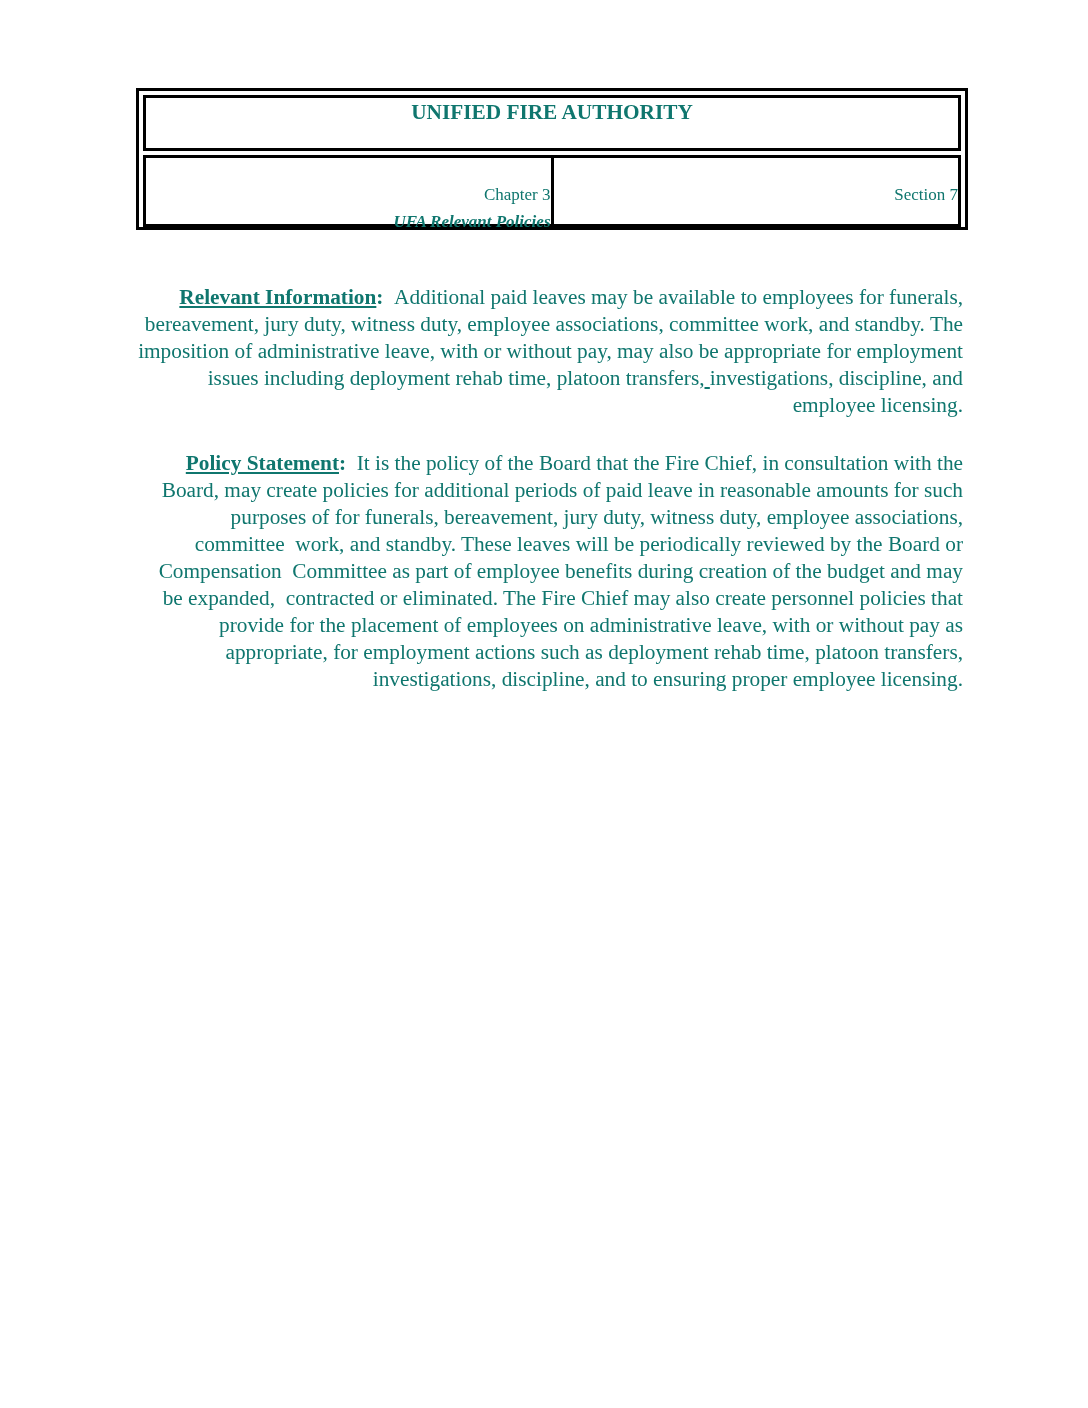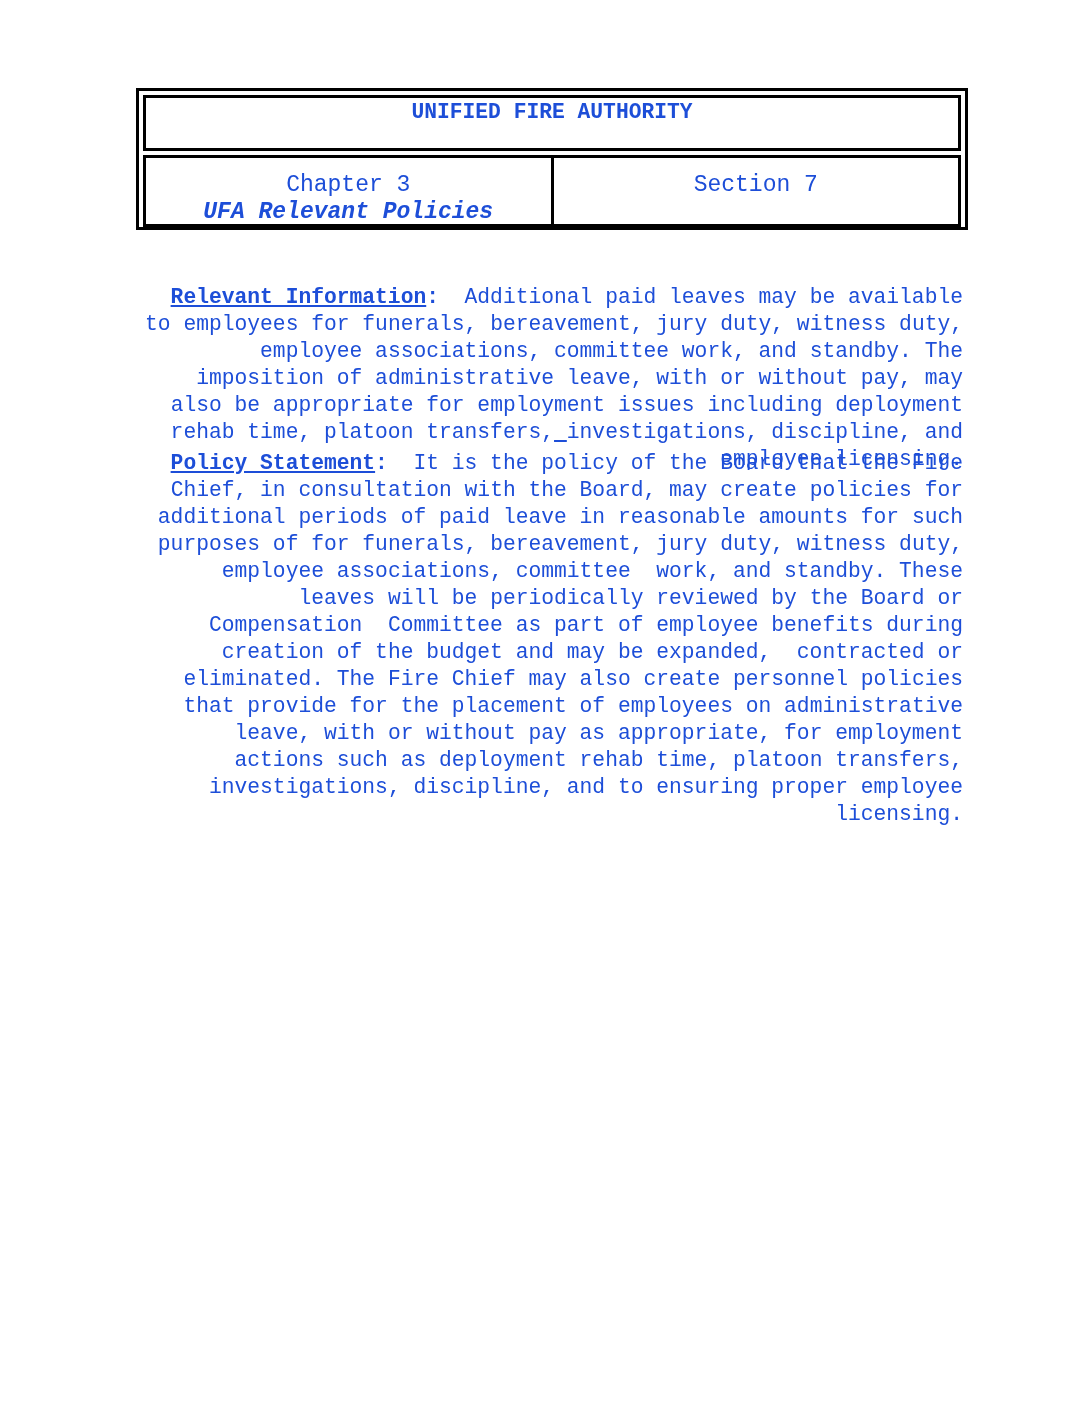--- a/index.html
+++ b/index.html
@@ -1,22 +1,22 @@
 <!DOCTYPE html>
 <html><head>
 <meta charset="utf-8">
 <style>
   html, body { margin: 0; padding: 0; background: #ffffff; }
   .page {
     position: relative;
     width: 1088px;
     height: 1252px;
     background: #ffffff;
-    font-family: Liberation Mono, monospace;
-    color: #1d4ed8;
+    font-family: Liberation Serif, serif;
+    color: #0f766e;
     overflow: hidden;
   }
   
   .header-table {
     position: absolute;
     left: 136px;
     top: 88px;
     width: 832px;
     box-sizing: border-box;
     border: 3px solid #000000;
@@ -34,24 +34,24 @@
     margin-bottom: 4px;
   }
   .chapter-box {
     box-sizing: border-box;
     border: 3px solid #000000;
     display: flex;
     height: 72px;
   }
   .chapter-cell {
     flex: 1;
-    text-align: center;
-    font-size: 23px;
+    text-align: right;
+    font-size: 17px;
     line-height: 27px;
-    padding-top: 14px;
+    padding-top: 23px;
   }
   .chapter-cell.left { border-right: 3px solid #000000; }
   .cell-sub { font-weight: bold; font-style: italic; }
   
   .para {
     position: absolute;
     left: 137px;
     width: 826px;
     font-size: 21.3px;
     line-height: 27px;

